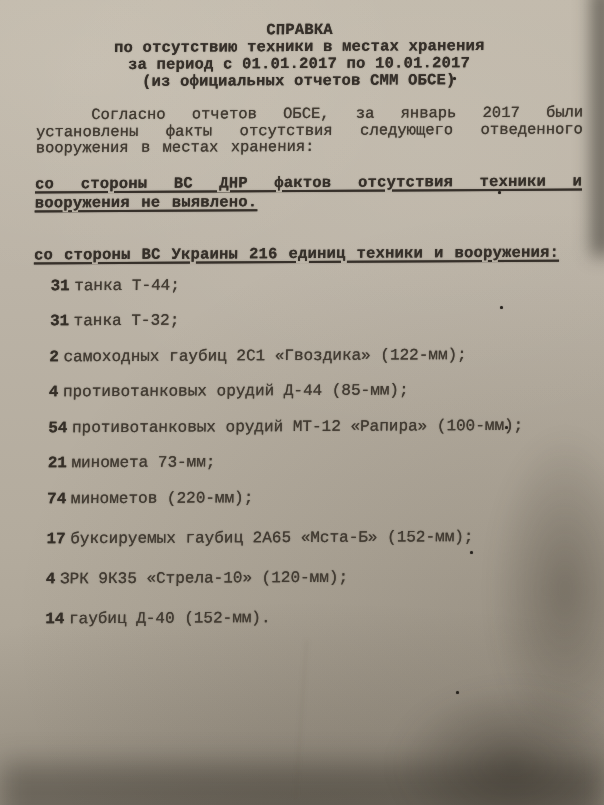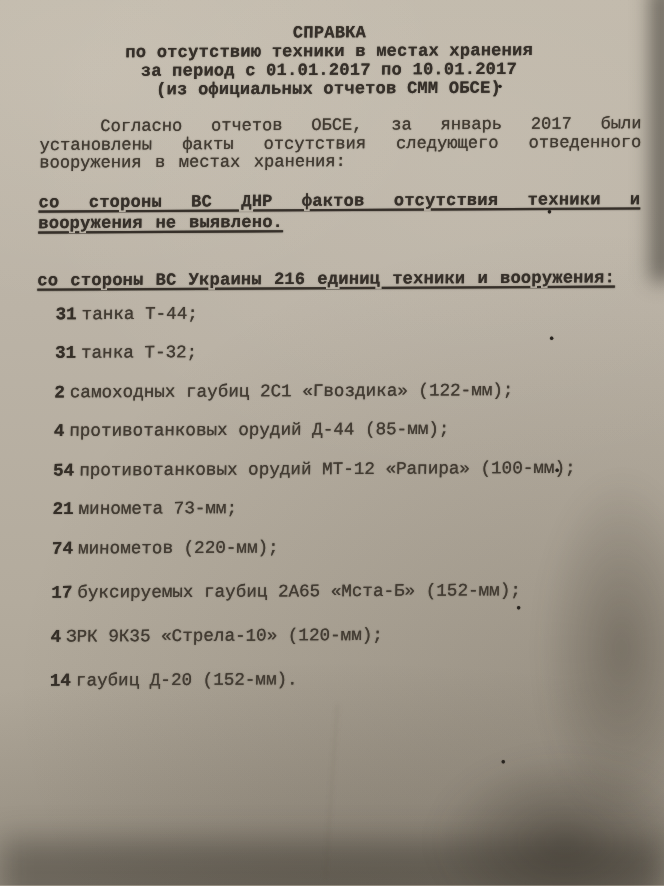--- a/index.html
+++ b/index.html
@@ -84,21 +84,21 @@
     <div class="items">
       <p class="item"><b>31</b><span>танка Т-44;</span></p>
       <p class="item"><b>31</b><span>танка Т-32;</span></p>
       <p class="item"><b>2</b><span>самоходных гаубиц 2С1 «Гвоздика» (122-мм);</span></p>
       <p class="item"><b>4</b><span>противотанковых орудий Д-44 (85-мм);</span></p>
       <p class="item"><b>54</b><span>противотанковых орудий МТ-12 «Рапира» (100-мм);</span></p>
       <p class="item"><b>21</b><span>миномета 73-мм;</span></p>
       <p class="item"><b>74</b><span>минометов (220-мм);</span></p>
       <p class="item"><b>17</b><span>буксируемых гаубиц 2А65 «Мста-Б» (152-мм);</span></p>
       <p class="item"><b>4</b><span>ЗРК 9К35 «Стрела-10» (120-мм);</span></p>
-      <p class="item"><b>14</b><span>гаубиц Д-20 (152-мм).</span></p>
+      <p class="item"><b>14</b><span>гаубиц Д-40 (152-мм).</span></p>
     </div>
   </div>
 
   <div class="shadow shadow-right-top"></div>
   <div class="shadow shadow-right-mid"></div>
   <div class="shadow shadow-bottom"></div>
   <div class="shadow shadow-bottom-right"></div>
   <div class="shadow crease"></div>
 
   <div class="speck" style="left:453px;top:77px;"></div>

